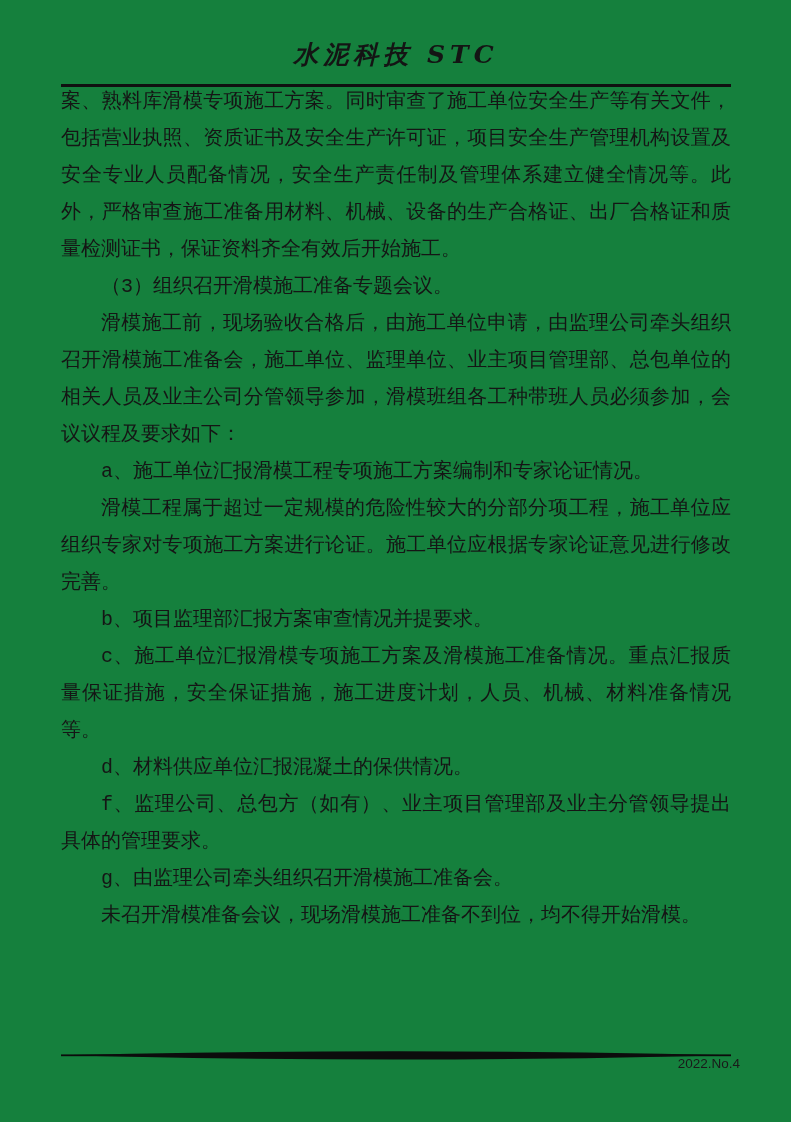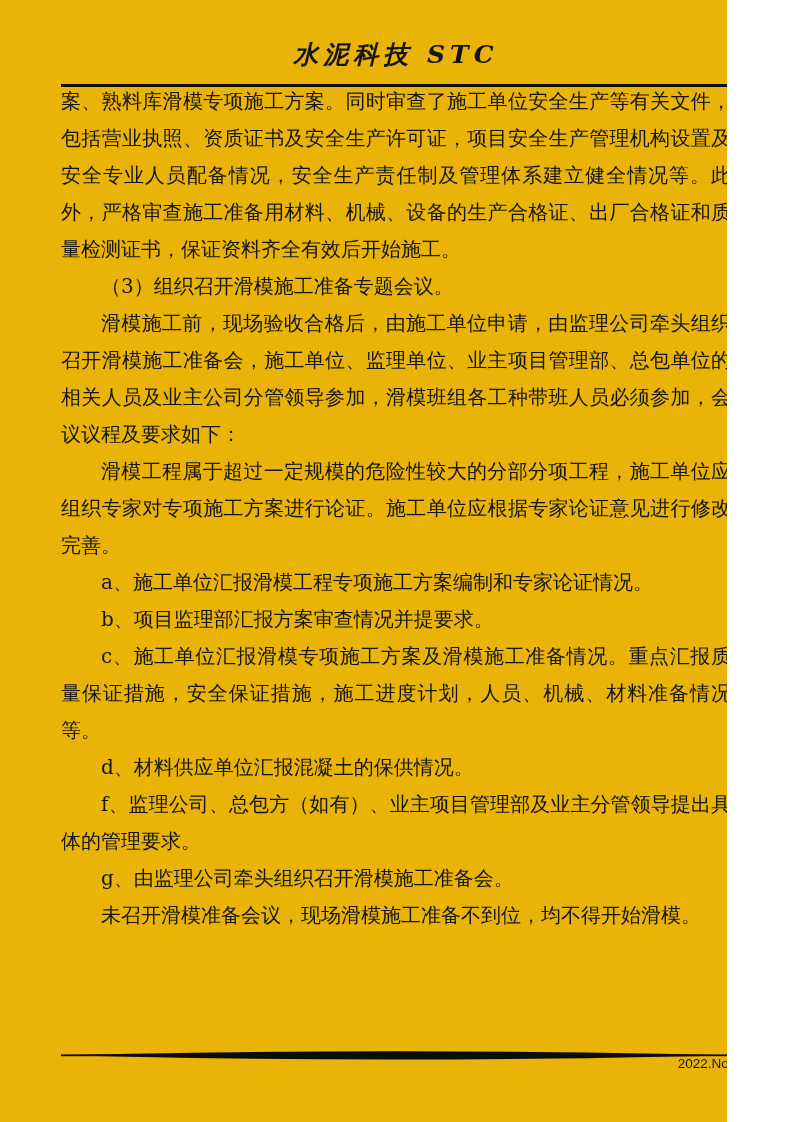--- a/index.html
+++ b/index.html
@@ -2,27 +2,26 @@
 <html><head>
 <meta charset="utf-8">
 <style>
   html, body {
     margin: 0;
     padding: 0;
     background: #ffffff;
   }
   .page {
     position: relative;
-    width: 703px;
+    width: 791px;
     height: 1122px;
-    background: #eab308;
+    background: #15803d;
     overflow: hidden;
     font-family: "DejaVu Serif", "Liberation Serif", serif;
     color: #111111;
-    padding-left: 24px;
   }
   .header {
     position: absolute;
     top: 38px;
     left: 61px;
     width: 670px;
     text-align: center;
   }
   .header-title {
     font-size: 25px;
@@ -47,20 +46,21 @@
     width: 670px;
     font-size: 20px;
     line-height: 37px;
     text-align: justify;
     text-justify: inter-ideograph;
     color: #151515;
   }
   .content p {
     margin: 0;
     padding: 0;
+    font-family: Liberation Mono, monospace;
   }
   .content p.indent {
     text-indent: 2em;
   }
   .footer-rule {
     position: absolute;
     top: 1046px;
     left: 61px;
     width: 670px;
     height: 10px;
@@ -94,22 +94,22 @@
   <div class="header">
     <span class="header-title">水泥科技 STC</span>
   </div>
 
   <div class="header-rule"></div>
 
   <div class="content">
     <p class="para">案、熟料库滑模专项施工方案。同时审查了施工单位安全生产等有关文件，包括营业执照、资质证书及安全生产许可证，项目安全生产管理机构设置及安全专业人员配备情况，安全生产责任制及管理体系建立健全情况等。此外，严格审查施工准备用材料、机械、设备的生产合格证、出厂合格证和质量检测证书，保证资料齐全有效后开始施工。</p>
     <p class="para indent">（3）组织召开滑模施工准备专题会议。</p>
     <p class="para indent">滑模施工前，现场验收合格后，由施工单位申请，由监理公司牵头组织召开滑模施工准备会，施工单位、监理单位、业主项目管理部、总包单位的相关人员及业主公司分管领导参加，滑模班组各工种带班人员必须参加，会议议程及要求如下：</p>
+    <p class="para indent">a、施工单位汇报滑模工程专项施工方案编制和专家论证情况。</p>
     <p class="para indent">滑模工程属于超过一定规模的危险性较大的分部分项工程，施工单位应组织专家对专项施工方案进行论证。施工单位应根据专家论证意见进行修改完善。</p>
-    <p class="para indent">a、施工单位汇报滑模工程专项施工方案编制和专家论证情况。</p>
     <p class="para indent">b、项目监理部汇报方案审查情况并提要求。</p>
     <p class="para indent">c、施工单位汇报滑模专项施工方案及滑模施工准备情况。重点汇报质量保证措施，安全保证措施，施工进度计划，人员、机械、材料准备情况等。</p>
     <p class="para indent">d、材料供应单位汇报混凝土的保供情况。</p>
     <p class="para indent">f、监理公司、总包方（如有）、业主项目管理部及业主分管领导提出具体的管理要求。</p>
     <p class="para indent">g、由监理公司牵头组织召开滑模施工准备会。</p>
     <p class="para indent">未召开滑模准备会议，现场滑模施工准备不到位，均不得开始滑模。</p>
   </div>
 
   <div class="footer-rule">
     <svg width="670" height="10" viewBox="0 0 670 10" xmlns="http://www.w3.org/2000/svg">

